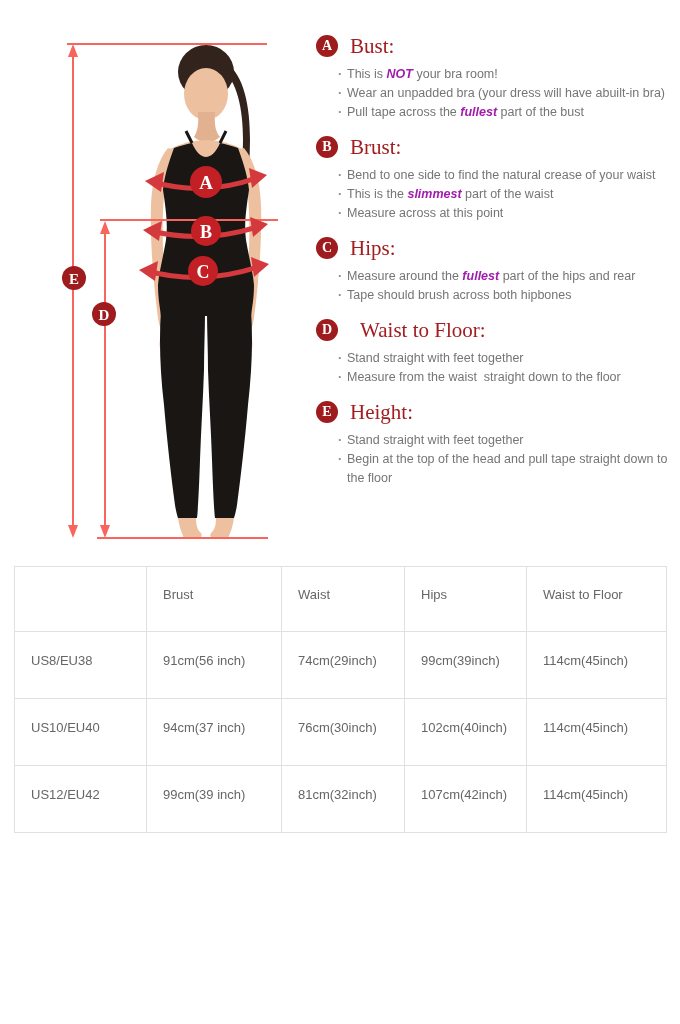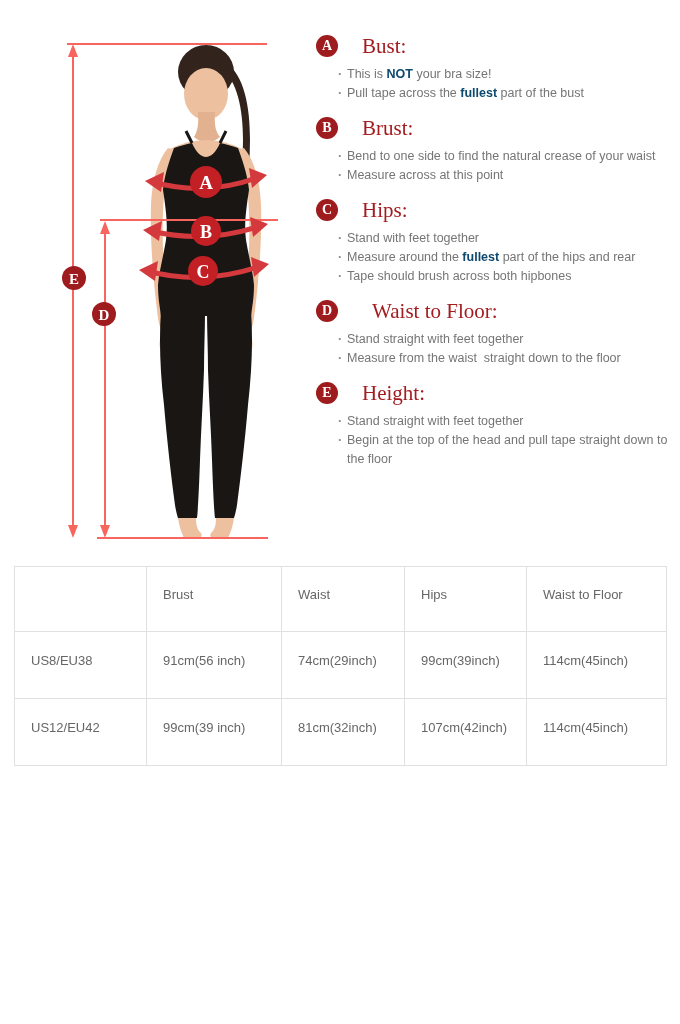--- a/index.html
+++ b/index.html
@@ -19,31 +19,31 @@
   .section{margin-bottom:13px;}
   .section-title{display:flex;align-items:center;margin-bottom:7px;}
   .badge{
     width:22px;height:22px;border-radius:50%;
     background:#9e1b1e;color:#fff;flex:0 0 22px;
     font-family:"Liberation Serif",serif;font-weight:bold;font-size:14px;
     display:flex;align-items:center;justify-content:center;
   }
   .section-title .t{
     font-family:"Liberation Serif",serif;color:#a31c1f;
-    font-size:21px;line-height:24px;margin-left:24px;white-space:pre-wrap;
+    font-size:21px;line-height:24px;margin-left:12px;white-space:pre-wrap;
   }
   .bullets{padding-left:22px;}
   .bullet{
     position:relative;color:#757575;font-size:12.5px;line-height:19px;
     padding-left:9px;
   }
   .bullet::before{
     content:"\00b7";position:absolute;left:0;top:0;color:#8a8a8a;font-weight:bold;
   }
-  .hl{color:#0c4a6e;font-weight:bold;}
+  .hl{color:#a21caf;font-weight:bold;font-style:italic;}
 
   
   table.size{
     position:absolute;left:14px;top:566px;width:652px;
     border-collapse:collapse;table-layout:fixed;
     font-size:13px;color:#666;
   }
   table.size th,table.size td{
     border:1px solid #e0e0e0;text-align:left;font-weight:normal;
     padding:0 10px 10px 16px;vertical-align:middle;
@@ -158,41 +158,42 @@
     </svg>
   </div>
 
   <div class="sections" id="sections">
       <div class="section">
         <div class="section-title">
           <span class="badge">A</span>
           <span class="t">Bust:</span>
         </div>
         <div class="bullets">
-          <div class="bullet"><span>This is </span><span class="hl">NOT</span><span> your bra size!</span></div>
+          <div class="bullet"><span>This is </span><span class="hl">NOT</span><span> your bra room!</span></div>
+          <div class="bullet"><span>Wear an unpadded bra (your dress will have abuilt-in bra)</span></div>
           <div class="bullet"><span>Pull tape across the </span><span class="hl">fullest</span><span> part of the bust</span></div>
         </div>
       </div>
       <div class="section">
         <div class="section-title">
           <span class="badge">B</span>
           <span class="t">Brust:</span>
         </div>
         <div class="bullets">
           <div class="bullet"><span>Bend to one side to find the natural crease of your waist</span></div>
+          <div class="bullet"><span>This is the </span><span class="hl">slimmest</span><span> part of the waist</span></div>
           <div class="bullet"><span>Measure across at this point</span></div>
         </div>
       </div>
       <div class="section">
         <div class="section-title">
           <span class="badge">C</span>
           <span class="t">Hips:</span>
         </div>
         <div class="bullets">
-          <div class="bullet"><span>Stand with feet together</span></div>
           <div class="bullet"><span>Measure around the </span><span class="hl">fullest</span><span> part of the hips and rear</span></div>
           <div class="bullet"><span>Tape should brush across both hipbones</span></div>
         </div>
       </div>
       <div class="section">
         <div class="section-title">
           <span class="badge">D</span>
           <span class="t">&nbsp; Waist to Floor:</span>
         </div>
         <div class="bullets">
@@ -231,20 +232,27 @@
       </thead>
     <tbody id="size-body">
         <tr>
           <td>US8/EU38</td>
           <td>91cm(56 inch)</td>
           <td>74cm(29inch)</td>
           <td>99cm(39inch)</td>
           <td>114cm(45inch)</td>
         </tr>
         <tr>
+          <td>US10/EU40</td>
+          <td>94cm(37 inch)</td>
+          <td>76cm(30inch)</td>
+          <td>102cm(40inch)</td>
+          <td>114cm(45inch)</td>
+        </tr>
+        <tr>
           <td>US12/EU42</td>
           <td>99cm(39 inch)</td>
           <td>81cm(32inch)</td>
           <td>107cm(42inch)</td>
           <td>114cm(45inch)</td>
         </tr>
       </tbody>
   </table>
 
 </div>

